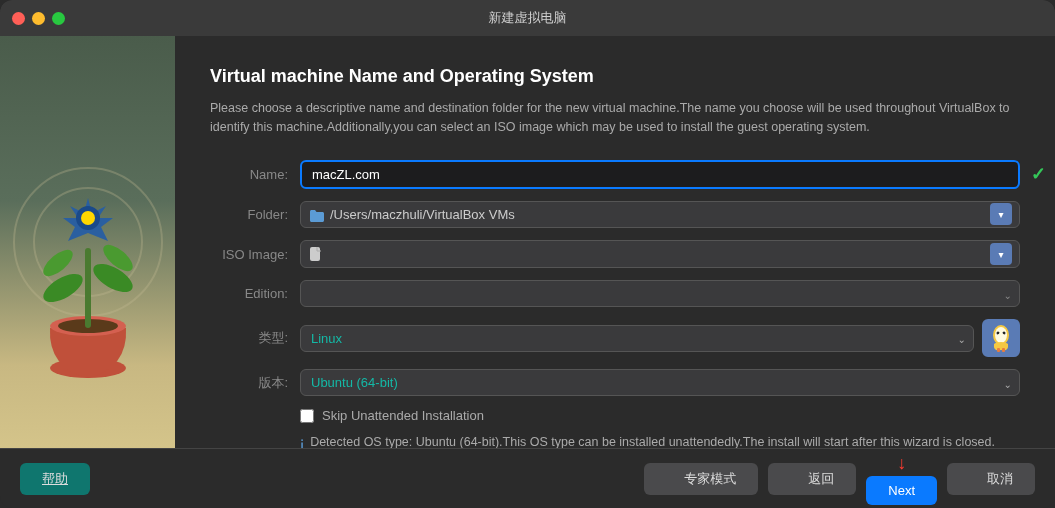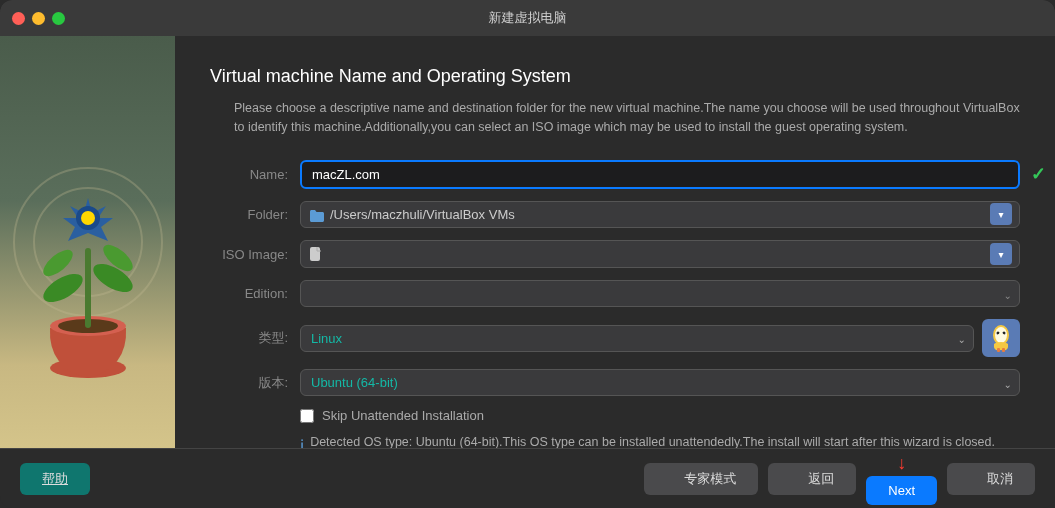--- a/index.html
+++ b/index.html
@@ -105,30 +105,29 @@
       background: #2b2b2b;
       display: flex;
       flex-direction: column;
       padding: 30px 35px 0 35px;
       overflow: hidden;
     }
 
     .section-title {
       color: #ffffff;
       font-size: 18px;
-      font-weight: 400;
+      font-weight: 700;
       margin-bottom: 12px;
     }
 
     .section-desc {
       color: #aaaaaa;
       font-size: 12.5px;
       line-height: 1.55;
       margin-bottom: 22px;
-      margin-left: 24px;
     }
 
     
     .form-row {
       display: flex;
       align-items: center;
       margin-bottom: 12px;
     }
     .form-label {
       color: #888888;

